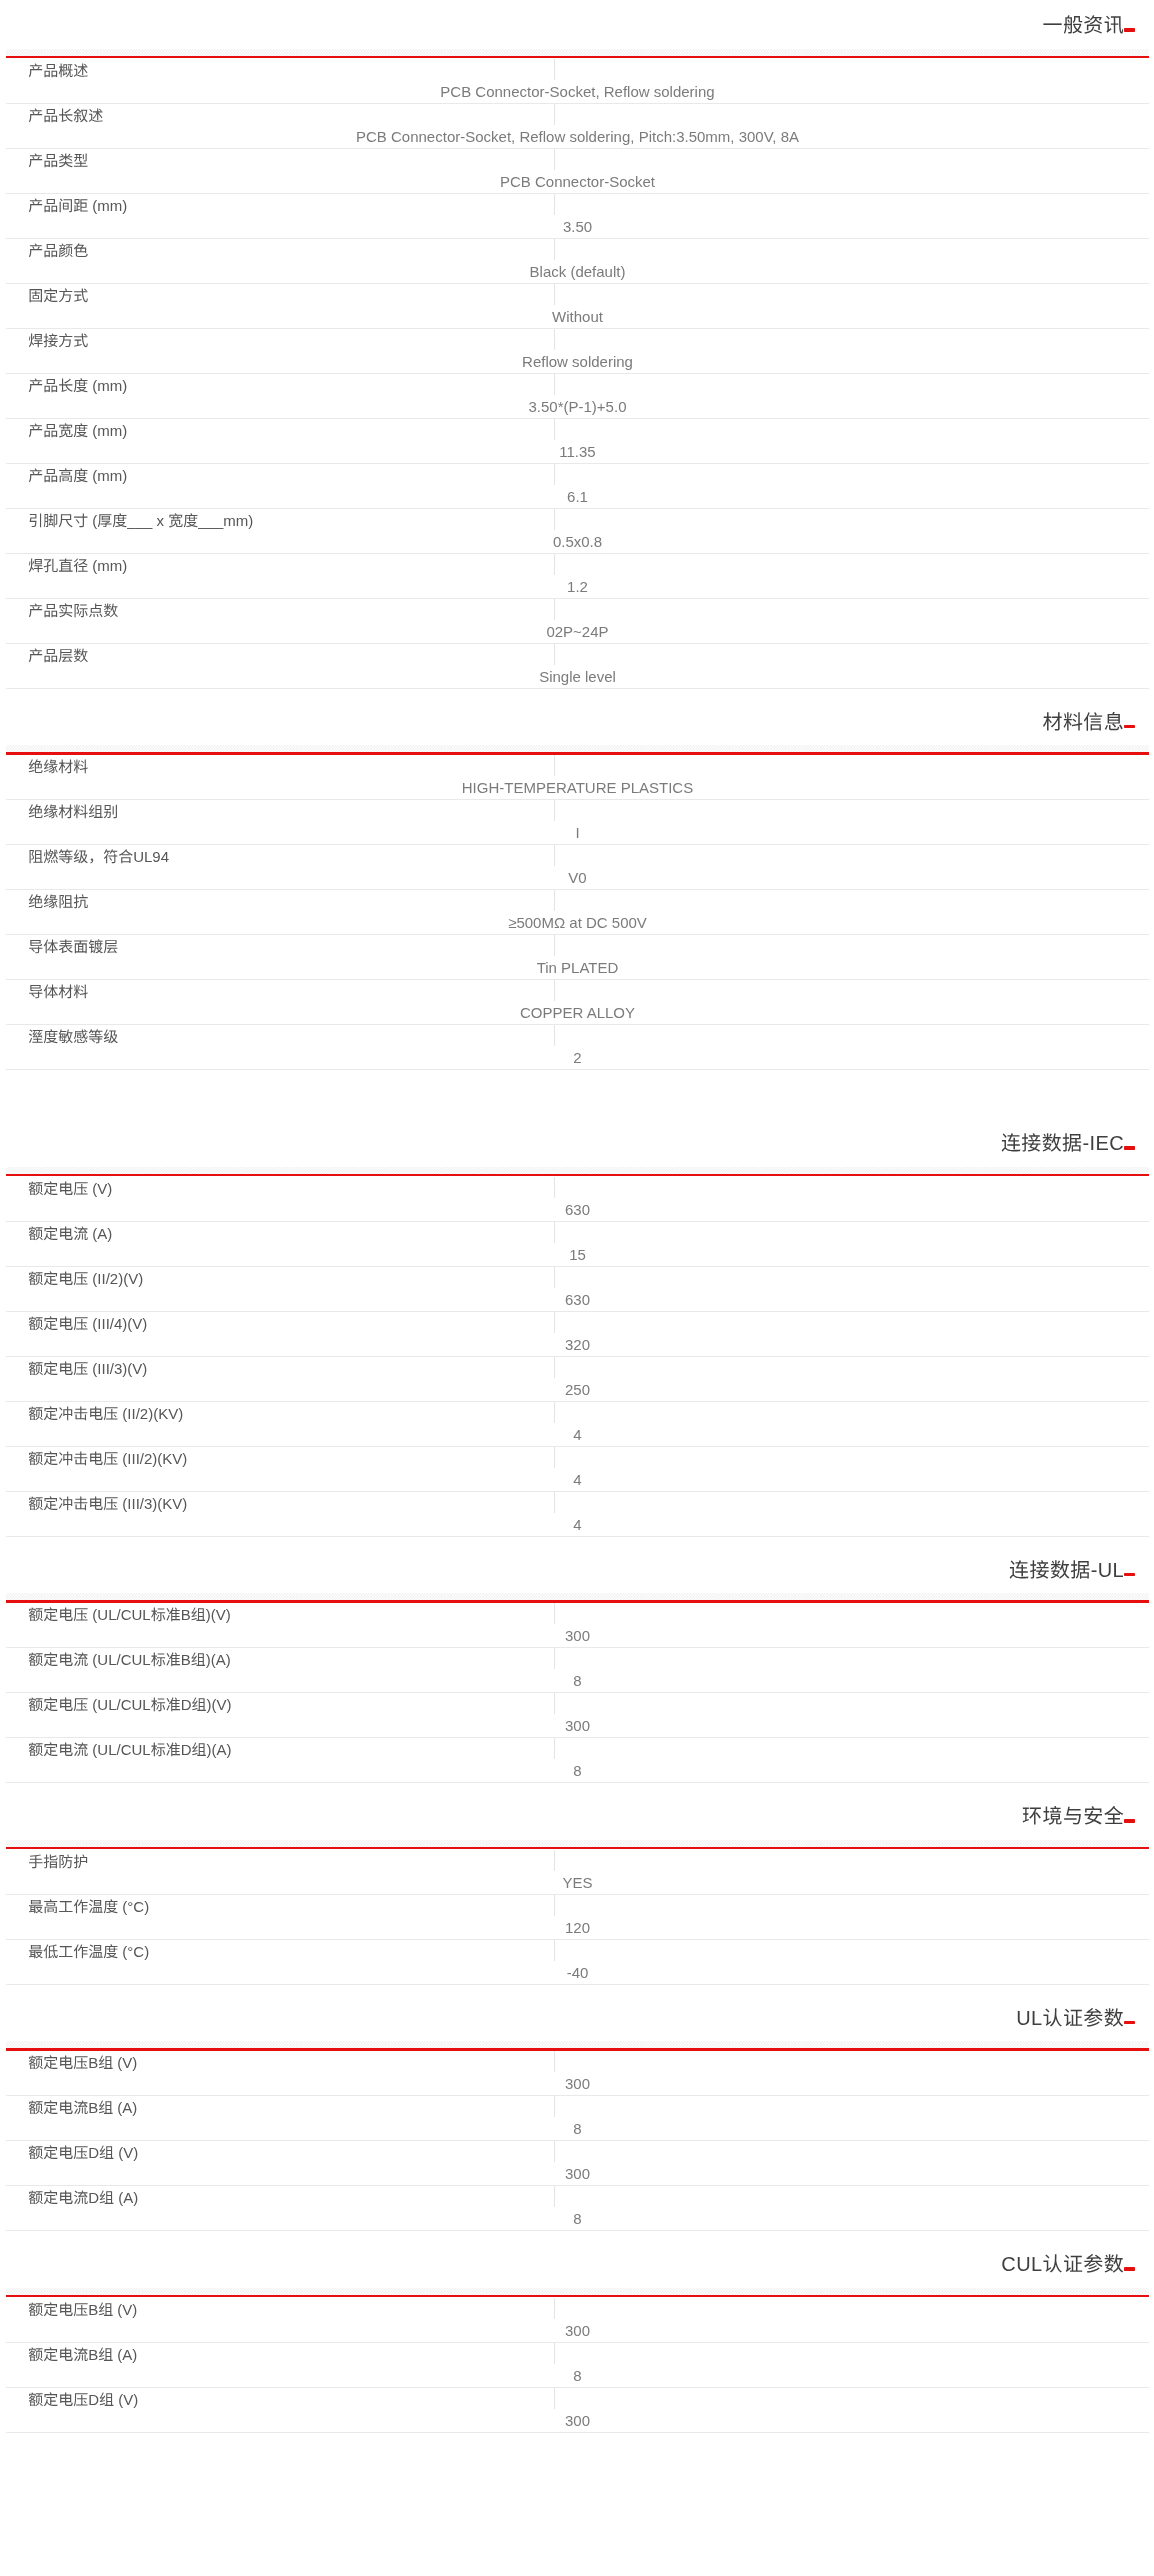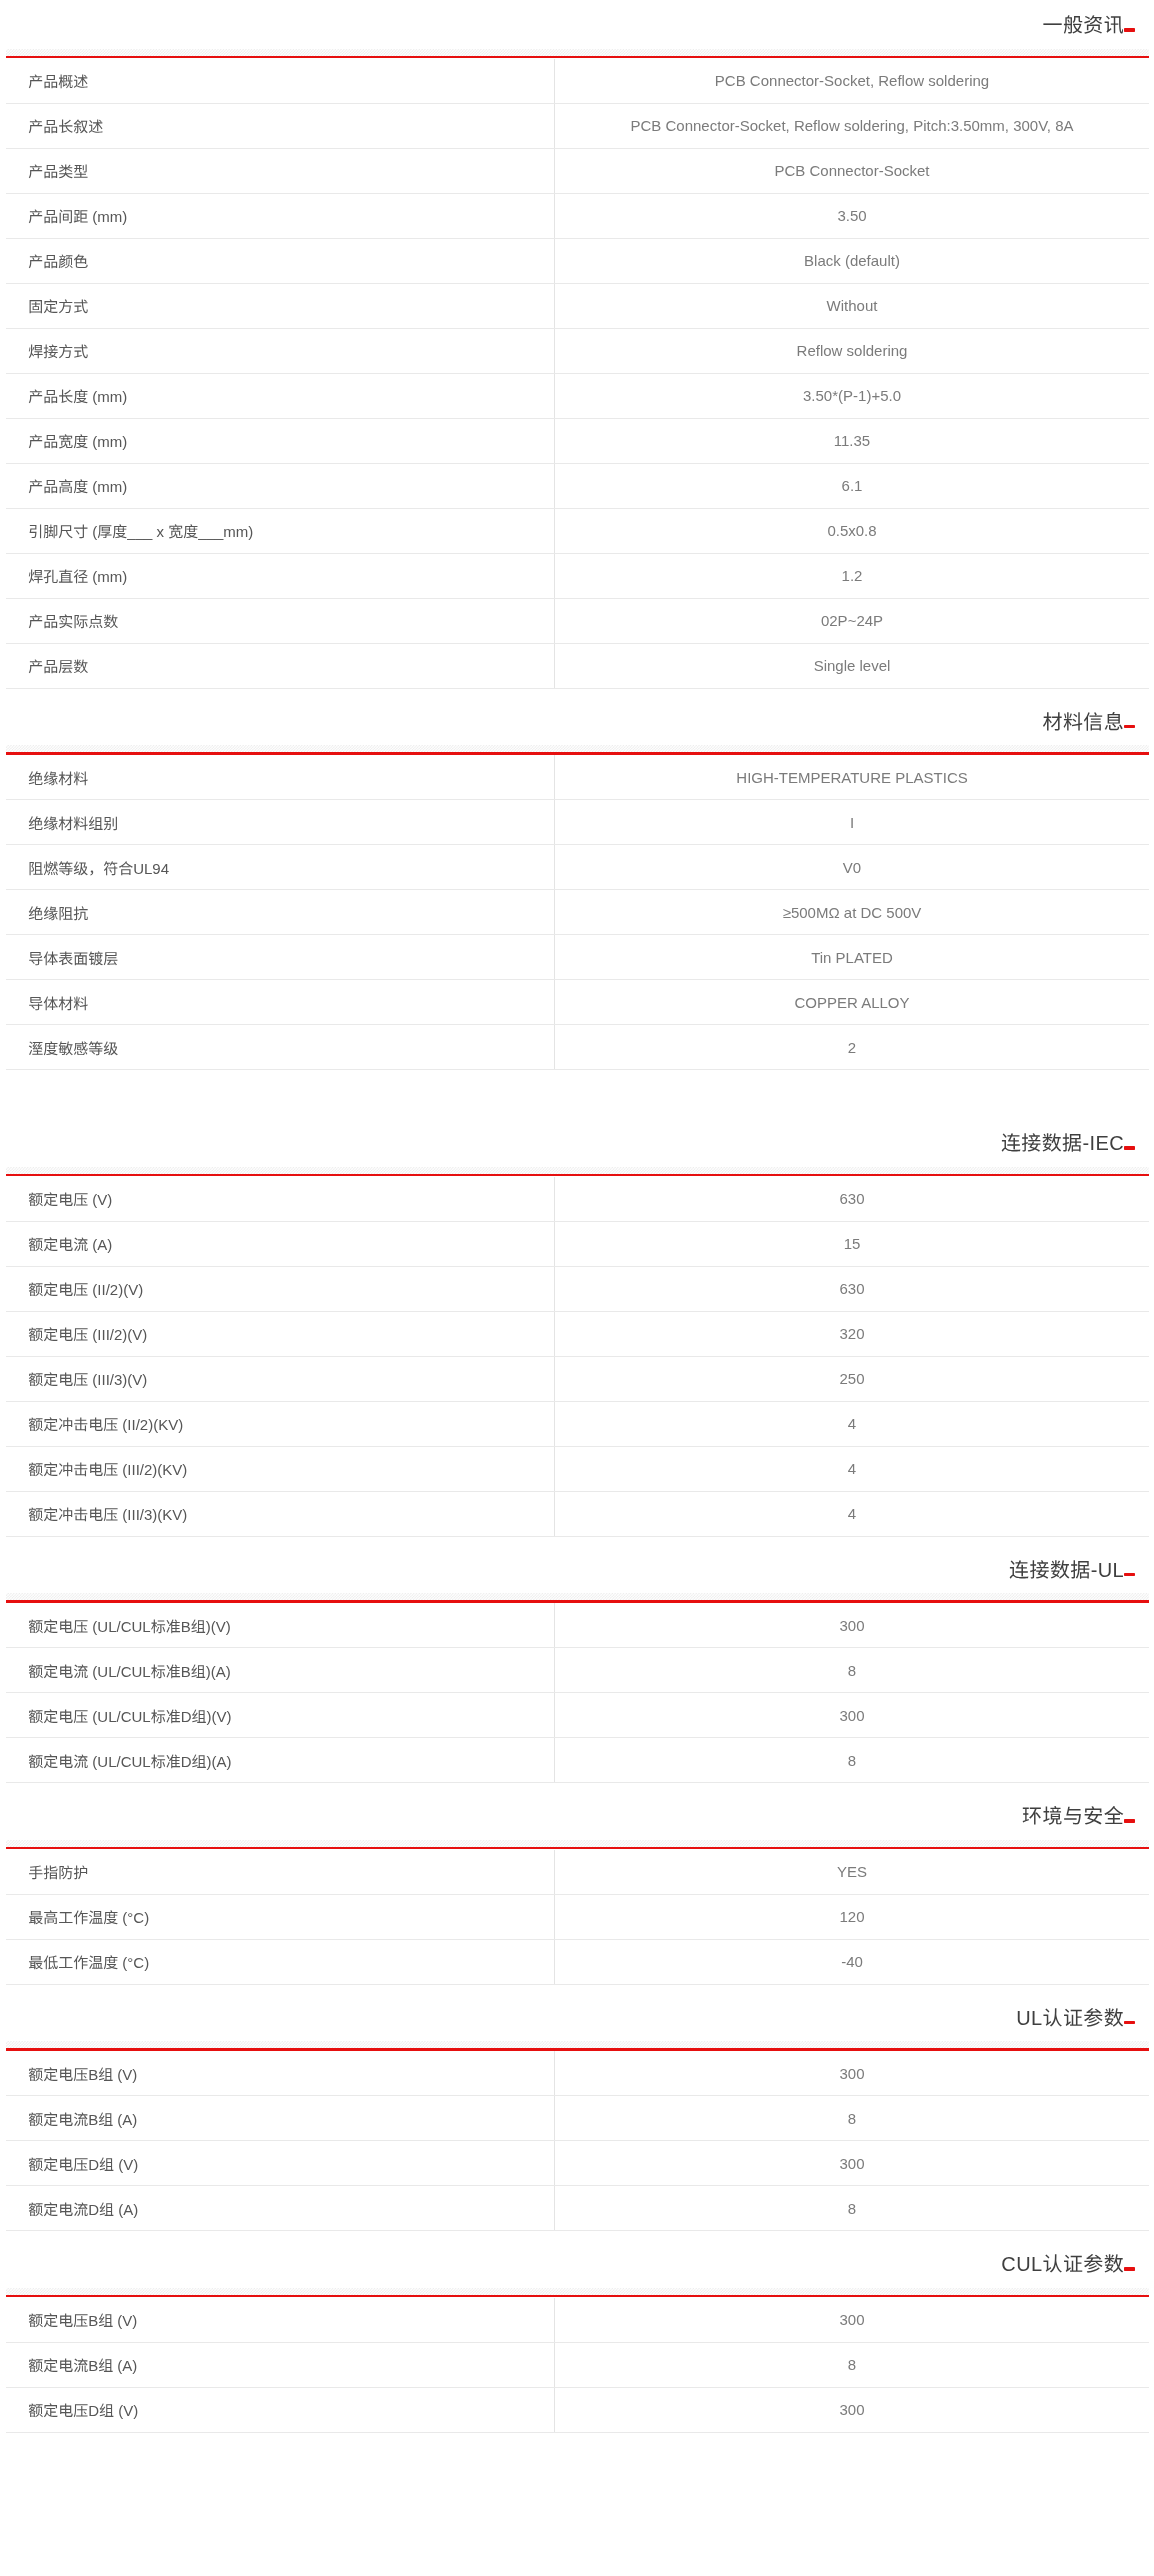--- a/index.html
+++ b/index.html
@@ -56,20 +56,21 @@
     height: 2.8px;
     background: #e60f0f;
   }
 
   .spec-table { width: 100%; }
   .spec-row {
     display: flex;
     height: 44px;
     border-bottom: 1.4px solid #e9e9e9;
     background: #ffffff;
+    flex-direction: column;
   }
   .label-cell {
     width: 48%;
     box-sizing: border-box;
     display: flex;
     align-items: center;
     padding-left: 22.6px;
     border-right: 1.4px solid #e4e4e4;
     color: #565656;
     font-size: 15px;
@@ -236,21 +237,21 @@
     <div class="label-cell">额定电流 (A)</div>
     <div class="value-cell">15</div>
   </div>
 
   <div class="spec-row">
     <div class="label-cell">额定电压 (II/2)(V)</div>
     <div class="value-cell">630</div>
   </div>
 
   <div class="spec-row">
-    <div class="label-cell">额定电压 (III/2)(V)</div>
+    <div class="label-cell">额定电压 (III/4)(V)</div>
     <div class="value-cell">320</div>
   </div>
 
   <div class="spec-row">
     <div class="label-cell">额定电压 (III/3)(V)</div>
     <div class="value-cell">250</div>
   </div>
 
   <div class="spec-row">
     <div class="label-cell">额定冲击电压 (II/2)(KV)</div>

